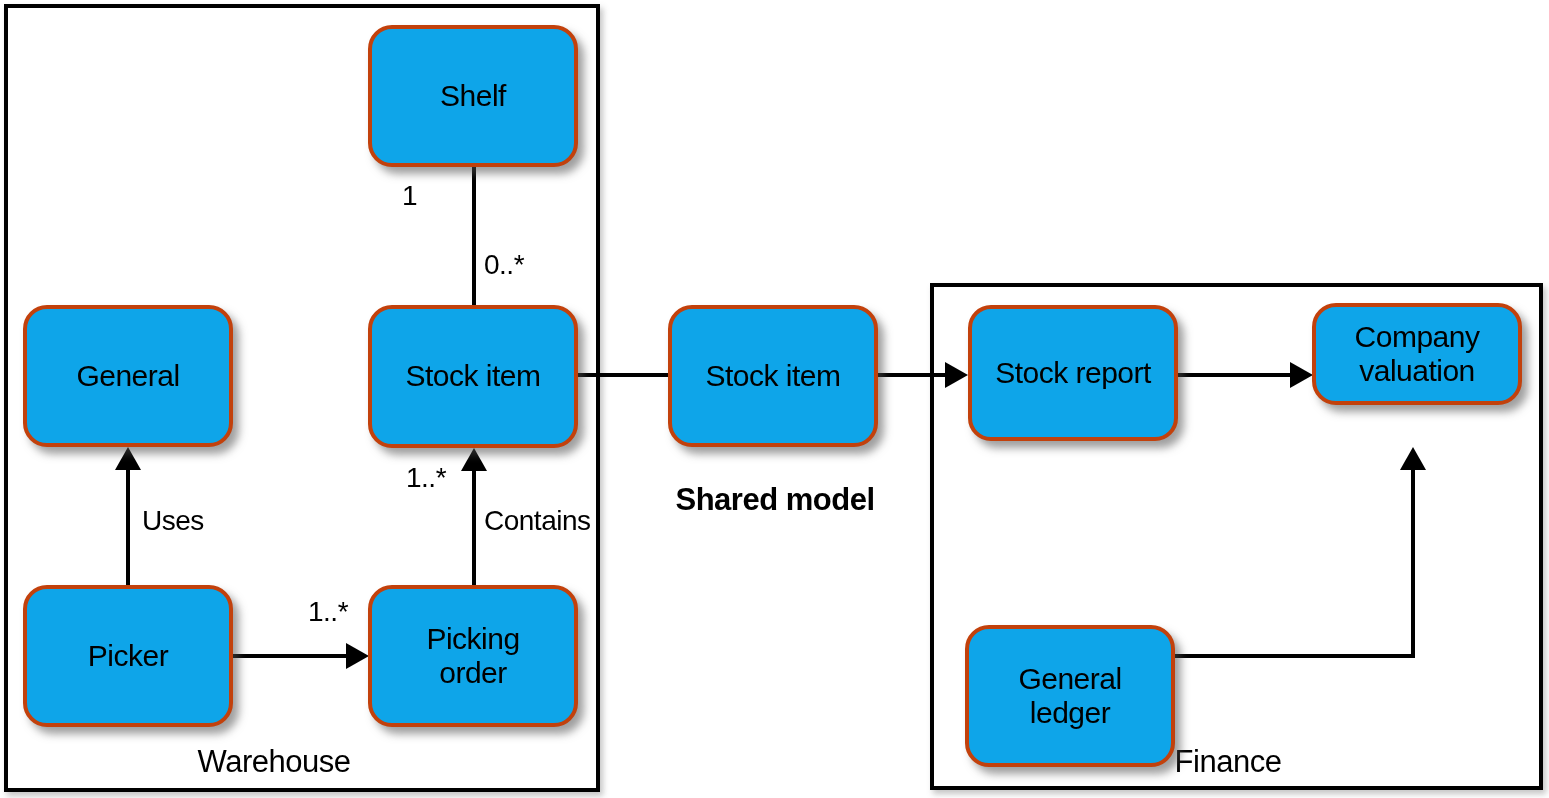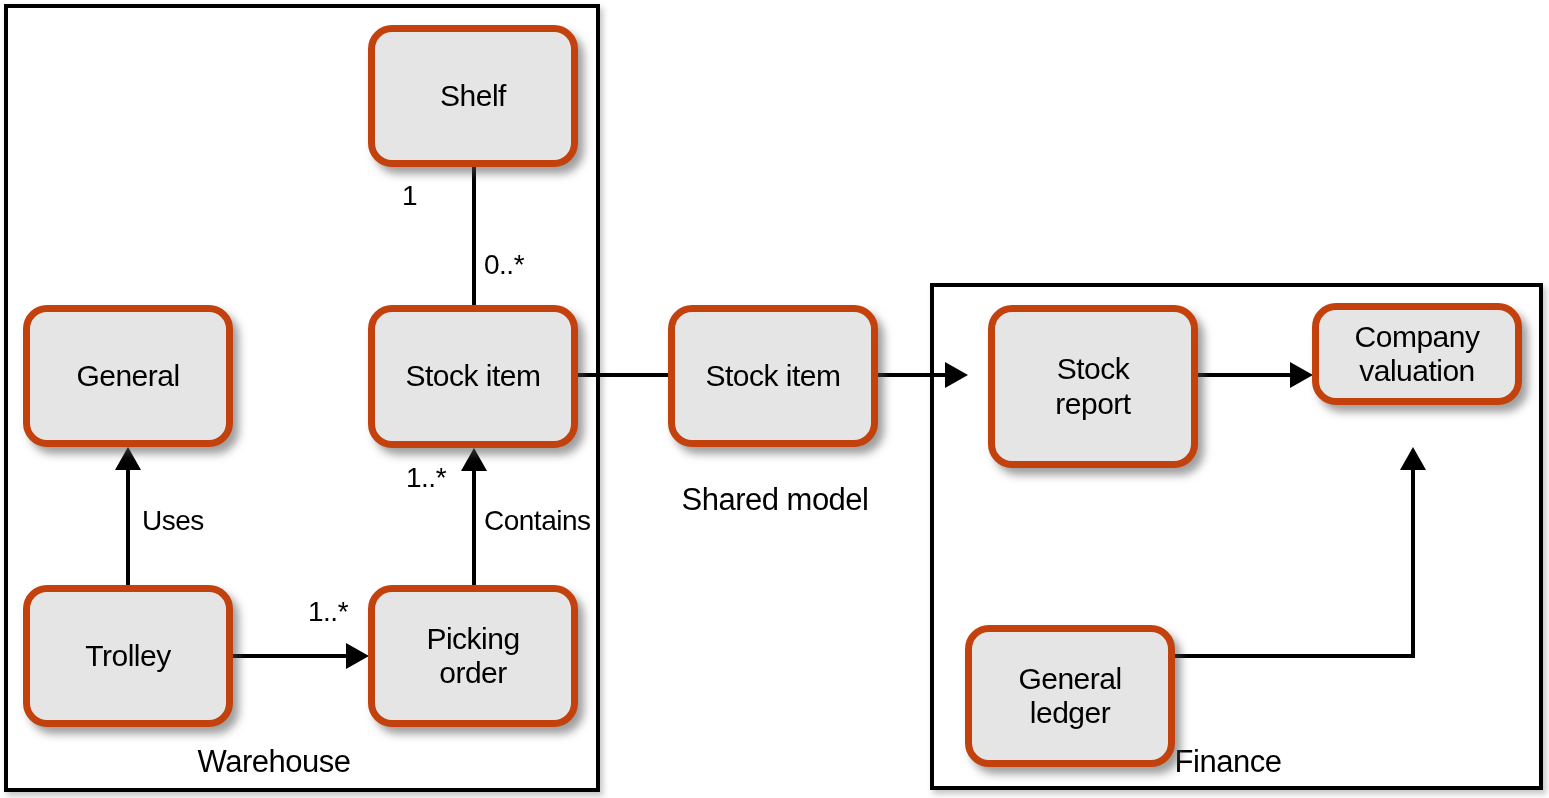--- a/index.html
+++ b/index.html
@@ -16,35 +16,35 @@
   #container-finance{left:930px;top:283px;width:613px;height:507px;}
   .container-label{
     position:absolute;text-align:center;font-size:31px;letter-spacing:-0.5px;
   }
   #label-warehouse{left:4px;top:744px;width:540px;}
   #label-finance{left:930px;top:744px;width:596px;}
 
   
   .node{
     position:absolute;box-sizing:border-box;width:210px;height:142px;
-    background:#e5e5e5;border:7px solid #c2410c;border-radius:24px;
+    background:#0ea5e9;border:4px solid #c2410c;border-radius:24px;
     box-shadow:6px 7px 9px rgba(80,80,80,0.55);
     display:flex;align-items:center;justify-content:center;
   }
   .node .node-label{
     font-size:30px;letter-spacing:-0.5px;text-align:center;line-height:1.15;
     padding:0 22px;
   }
   #node-shelf{left:368px;top:25px;}
   #node-trolley{left:23px;top:305px;}
   #node-stock-item-warehouse{left:368px;top:305px;height:143px;}
   #node-picker{left:23px;top:585px;}
   #node-picking-order{left:368px;top:585px;}
   #node-stock-item-shared{left:668px;top:305px;}
-  #node-stock-report{left:988px;top:305px;height:163px;}
+  #node-stock-report{left:968px;top:305px;height:136px;border-radius:23px;}
   #node-company-valuation{left:1312px;top:303px;height:102px;}
   #node-general-ledger{left:965px;top:585px;margin-top:40px;}
 
   
   .h-line,.v-line{position:absolute;background:#000;}
   .h-line{height:4px;}
   .v-line{width:4px;}
   .arrow-up{
     position:absolute;width:0;height:0;
     border-left:13px solid transparent;border-right:13px solid transparent;
@@ -72,21 +72,21 @@
   #arrow-ledger-valuation{left:1400px;top:447px;}
 
   
   .edge-label{position:absolute;font-size:28px;letter-spacing:-0.5px;white-space:nowrap;}
   #label-mult-shelf{left:402px;top:180px;}
   #label-mult-stockitem{left:484px;top:249px;}
   #label-uses{left:142px;top:505px;}
   #label-mult-picking{left:308px;top:596px;}
   #label-mult-contains{left:406px;top:462px;}
   #label-contains{left:484px;top:505px;}
-  #label-shared-model{left:660px;top:482px;width:230px;text-align:center;font-size:31px;}
+  #label-shared-model{left:660px;top:482px;width:230px;text-align:center;font-size:31px;font-weight:bold;}
 </style>
 </head>
 <body>
 
 <div class="canvas">
 
   <div class="container" id="container-warehouse"></div>
   <div class="container-label" id="label-warehouse">Warehouse</div>
 
   <div class="container" id="container-finance"></div>
@@ -119,21 +119,21 @@
   <div class="node" id="node-shelf">
     <span class="node-label">Shelf</span>
   </div>
   <div class="node" id="node-trolley">
     <span class="node-label">General</span>
   </div>
   <div class="node" id="node-stock-item-warehouse">
     <span class="node-label">Stock item</span>
   </div>
   <div class="node" id="node-picker">
-    <span class="node-label">Trolley</span>
+    <span class="node-label">Picker</span>
   </div>
   <div class="node" id="node-picking-order">
     <span class="node-label">Picking order</span>
   </div>
   <div class="node" id="node-stock-item-shared">
     <span class="node-label">Stock item</span>
   </div>
   <div class="node" id="node-stock-report">
     <span class="node-label">Stock report</span>
   </div>

